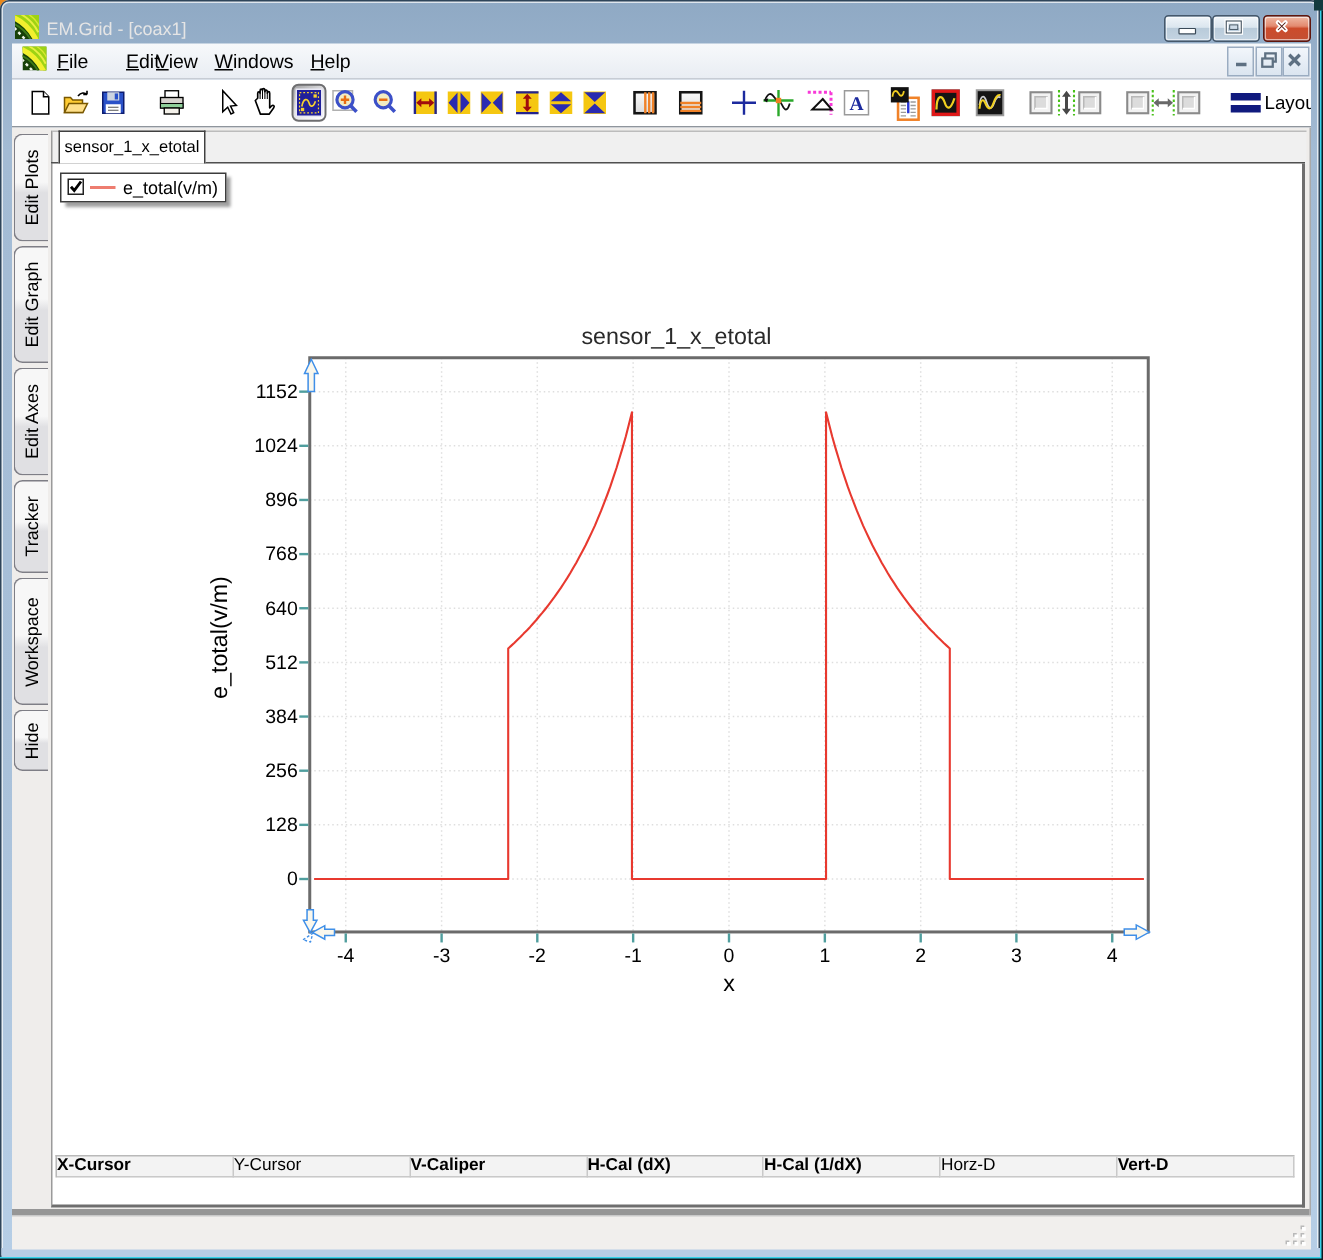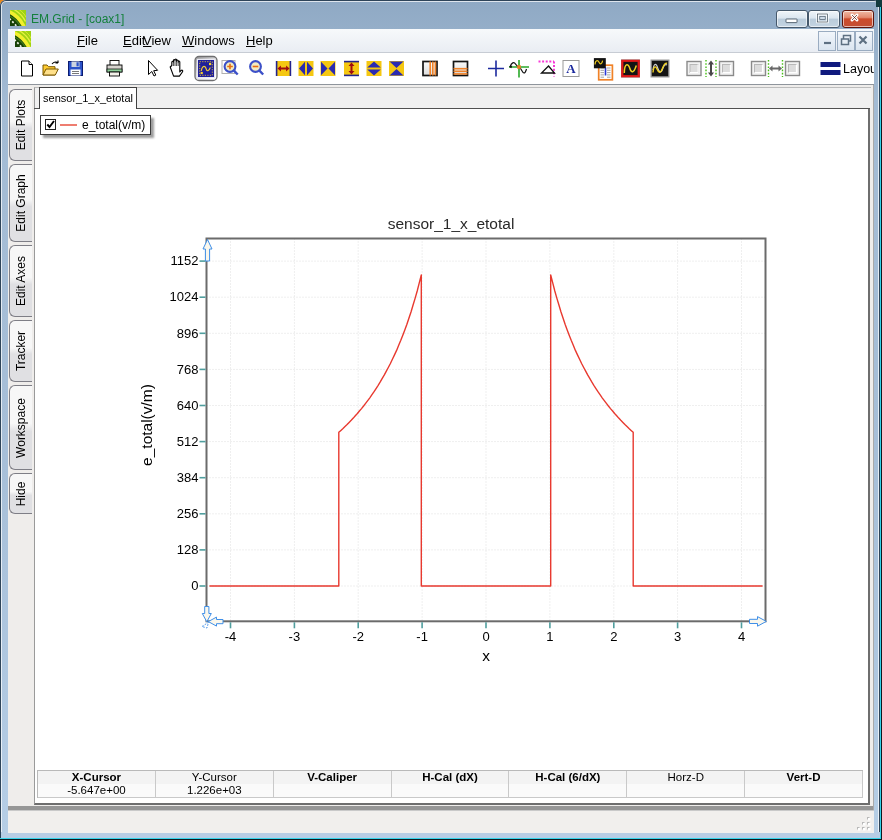--- a/index.html
+++ b/index.html
@@ -9,31 +9,31 @@
 
 #desk-tl{left:0;top:0;width:8px;height:8px;background:#e8891d;}
 #desk-tr{right:0;top:0;width:6px;height:7px;background:#123a3e;}
 #desk-r{right:0;top:7px;width:2px;bottom:0;background:#35d3ea;}
 #desk-b{left:0;bottom:0;width:882px;height:2px;background:#35d3ea;}
 
 #frame{left:0;top:0;width:880px;height:838px;border-radius:6px 6px 0 0;
  background:linear-gradient(#8fa9c4 0%,#a3bbd4 12%,#a7bfd8 55%,#b6cee6 100%);
  box-shadow:inset 0 0 0 1px #2e4459, inset 0 0 0 2px rgba(255,255,255,.7);}
 #title-ico{left:10px;top:10px;width:16px;height:16px;}
-#title-txt{left:31px;top:12px;font-size:12px;color:#15803d;}
+#title-txt{left:31px;top:12px;font-size:12px;color:#e5e5e5;}
 .capbtn{top:10px;height:16px;border-radius:3px;border:1px solid #45586b;
  box-shadow:inset 0 0 0 1px rgba(255,255,255,.6);}
 #btn-min{left:776px;width:30px;background:linear-gradient(#f0f5f9 0%,#dbe6ef 45%,#b9cbda 50%,#c4d4e2 100%);}
 #btn-max{left:808px;width:30px;background:linear-gradient(#f0f5f9 0%,#dbe6ef 45%,#b9cbda 50%,#c4d4e2 100%);}
 #btn-cls{left:842px;width:30px;background:linear-gradient(#f0b9a4 0%,#e38a70 40%,#cc4b2b 50%,#c34f33 100%);border-color:#5e150c;}
 
 #menubar{left:8px;top:29px;width:866px;height:23px;
  background:linear-gradient(#f7f9fb,#e9edf3);border-bottom:1px solid #c7ccd4;}
 #menu-ico{left:15px;top:31px;width:16px;height:16px;}
-.mi{top:33px;font-size:13px;color:#000;margin-left:39px;}
+.mi{top:33px;font-size:13px;color:#000;}
 .mi u{text-decoration:underline;}
 .mdibtn{top:30.5px;width:16px;height:18px;background:linear-gradient(#f2f6fb,#dbe5f0);
  border:1px solid #9aacc1;}
 
 #toolbar{left:8px;top:53px;width:866px;height:31px;background:#fff;border-bottom:1px solid #8f959c;}
 
 #content{left:8px;top:85px;width:866px;height:725px;background:#efedeb;border-right:1px solid #a9a9a9;box-sizing:border-box;}
 
 .dtab{left:9px;width:22px;border:1px solid #7e7e86;border-right:none;border-radius:6px 0 0 6px;
  background:linear-gradient(#f7f7f7 45%,#e0e0e3 55%);}
@@ -51,21 +51,21 @@
 
 #legend{left:40px;top:115px;width:109px;height:18px;background:#fff;border:1px solid #3c3c3c;
  box-shadow:3px 3px 2px rgba(40,40,40,.45);z-index:4;}
 #legend .cb svg{display:block}
 #legend .cb{position:absolute;left:4px;top:2.5px;width:9px;height:9px;border:1.5px solid #222;background:#fff;}
 #legend .ln{position:absolute;left:19px;top:8px;width:17px;height:2px;background:#ee7d70;}
 #legend .tx{position:absolute;left:41px;top:2px;font-size:12px;color:#000;}
 
 #btable{left:37px;top:770px;width:825px;height:28px;font-size:11.5px;z-index:2;}
 #btable .row{position:absolute;left:0;width:825px;height:14px;}
-#btable .cell{position:absolute;top:0;height:13px;text-align:center;line-height:13px;
+#btable .cell{position:absolute;top:0;height:13px;line-height:13px;
  border-right:1px solid #c9c9c9;border-bottom:1px solid #c9c9c9;}
 
 #statsep{left:8px;top:806px;width:865px;height:3.5px;background:#969696;}
 #status{left:8px;top:810px;width:866px;height:22px;background:#f1efed;border-top:1px solid #c9c9c9;}
 #frame-b{left:1px;top:832px;width:880px;height:7px;background:#b7cde5;}
 </style></head>
 <body>
 <div id="win">
  <div class="abs" id="desk-tl"></div>
  <div class="abs" id="frame"></div>
@@ -389,32 +389,23 @@
 <path d="M766.3 621.4 L757.5 616.6 L757.5 619.3 L749.5 619.3 L749.5 623.5 L757.5 623.5 L757.5 626.2 Z" stroke="#3f8fe8" stroke-width="1" fill="#faf7ec"></path>
 </svg>
 
  
  <div class="abs" id="btable">
 <div class="row" style="top:0;border-top:1px solid #b9b9b9;border-left:1px solid #b9b9b9;background:#f3f3f3">
 <div class="cell" style="left:0.0px;width:116.9px;font-weight:bold">X-Cursor</div>
 <div class="cell" style="left:117.9px;width:116.9px;font-weight:normal">Y-Cursor</div>
 <div class="cell" style="left:235.7px;width:116.9px;font-weight:bold">V-Caliper</div>
 <div class="cell" style="left:353.6px;width:116.9px;font-weight:bold">H-Cal (dX)</div>
-<div class="cell" style="left:471.4px;width:116.9px;font-weight:bold">H-Cal (6/dX)</div>
+<div class="cell" style="left:471.4px;width:116.9px;font-weight:bold">H-Cal (1/dX)</div>
 <div class="cell" style="left:589.3px;width:116.9px;font-weight:normal">Horz-D</div>
 <div class="cell" style="left:707.1px;width:116.9px;font-weight:bold">Vert-D</div>
-</div>
-<div class="row" style="top:14px;border-left:1px solid #b9b9b9;background:#fafafa">
-<div class="cell" style="left:0.0px;width:116.9px">-5.647e+00</div>
-<div class="cell" style="left:117.9px;width:116.9px">1.226e+03</div>
-<div class="cell" style="left:235.7px;width:116.9px"></div>
-<div class="cell" style="left:353.6px;width:116.9px"></div>
-<div class="cell" style="left:471.4px;width:116.9px"></div>
-<div class="cell" style="left:589.3px;width:116.9px"></div>
-<div class="cell" style="left:707.1px;width:116.9px"></div>
 </div>
 </div>
 
  <div class="abs" id="statsep"></div>
  <div class="abs" id="status"></div>
  <svg class="abs" style="left:856px;top:816px;width:16px;height:16px" viewBox="0 0 16 16">
   <g fill="#b9b9b9">
         <rect x="11" y="1" width="2.5" height="2.5"></rect>
         <rect x="6" y="6" width="2.5" height="2.5"></rect>
         <rect x="11" y="6" width="2.5" height="2.5"></rect>

